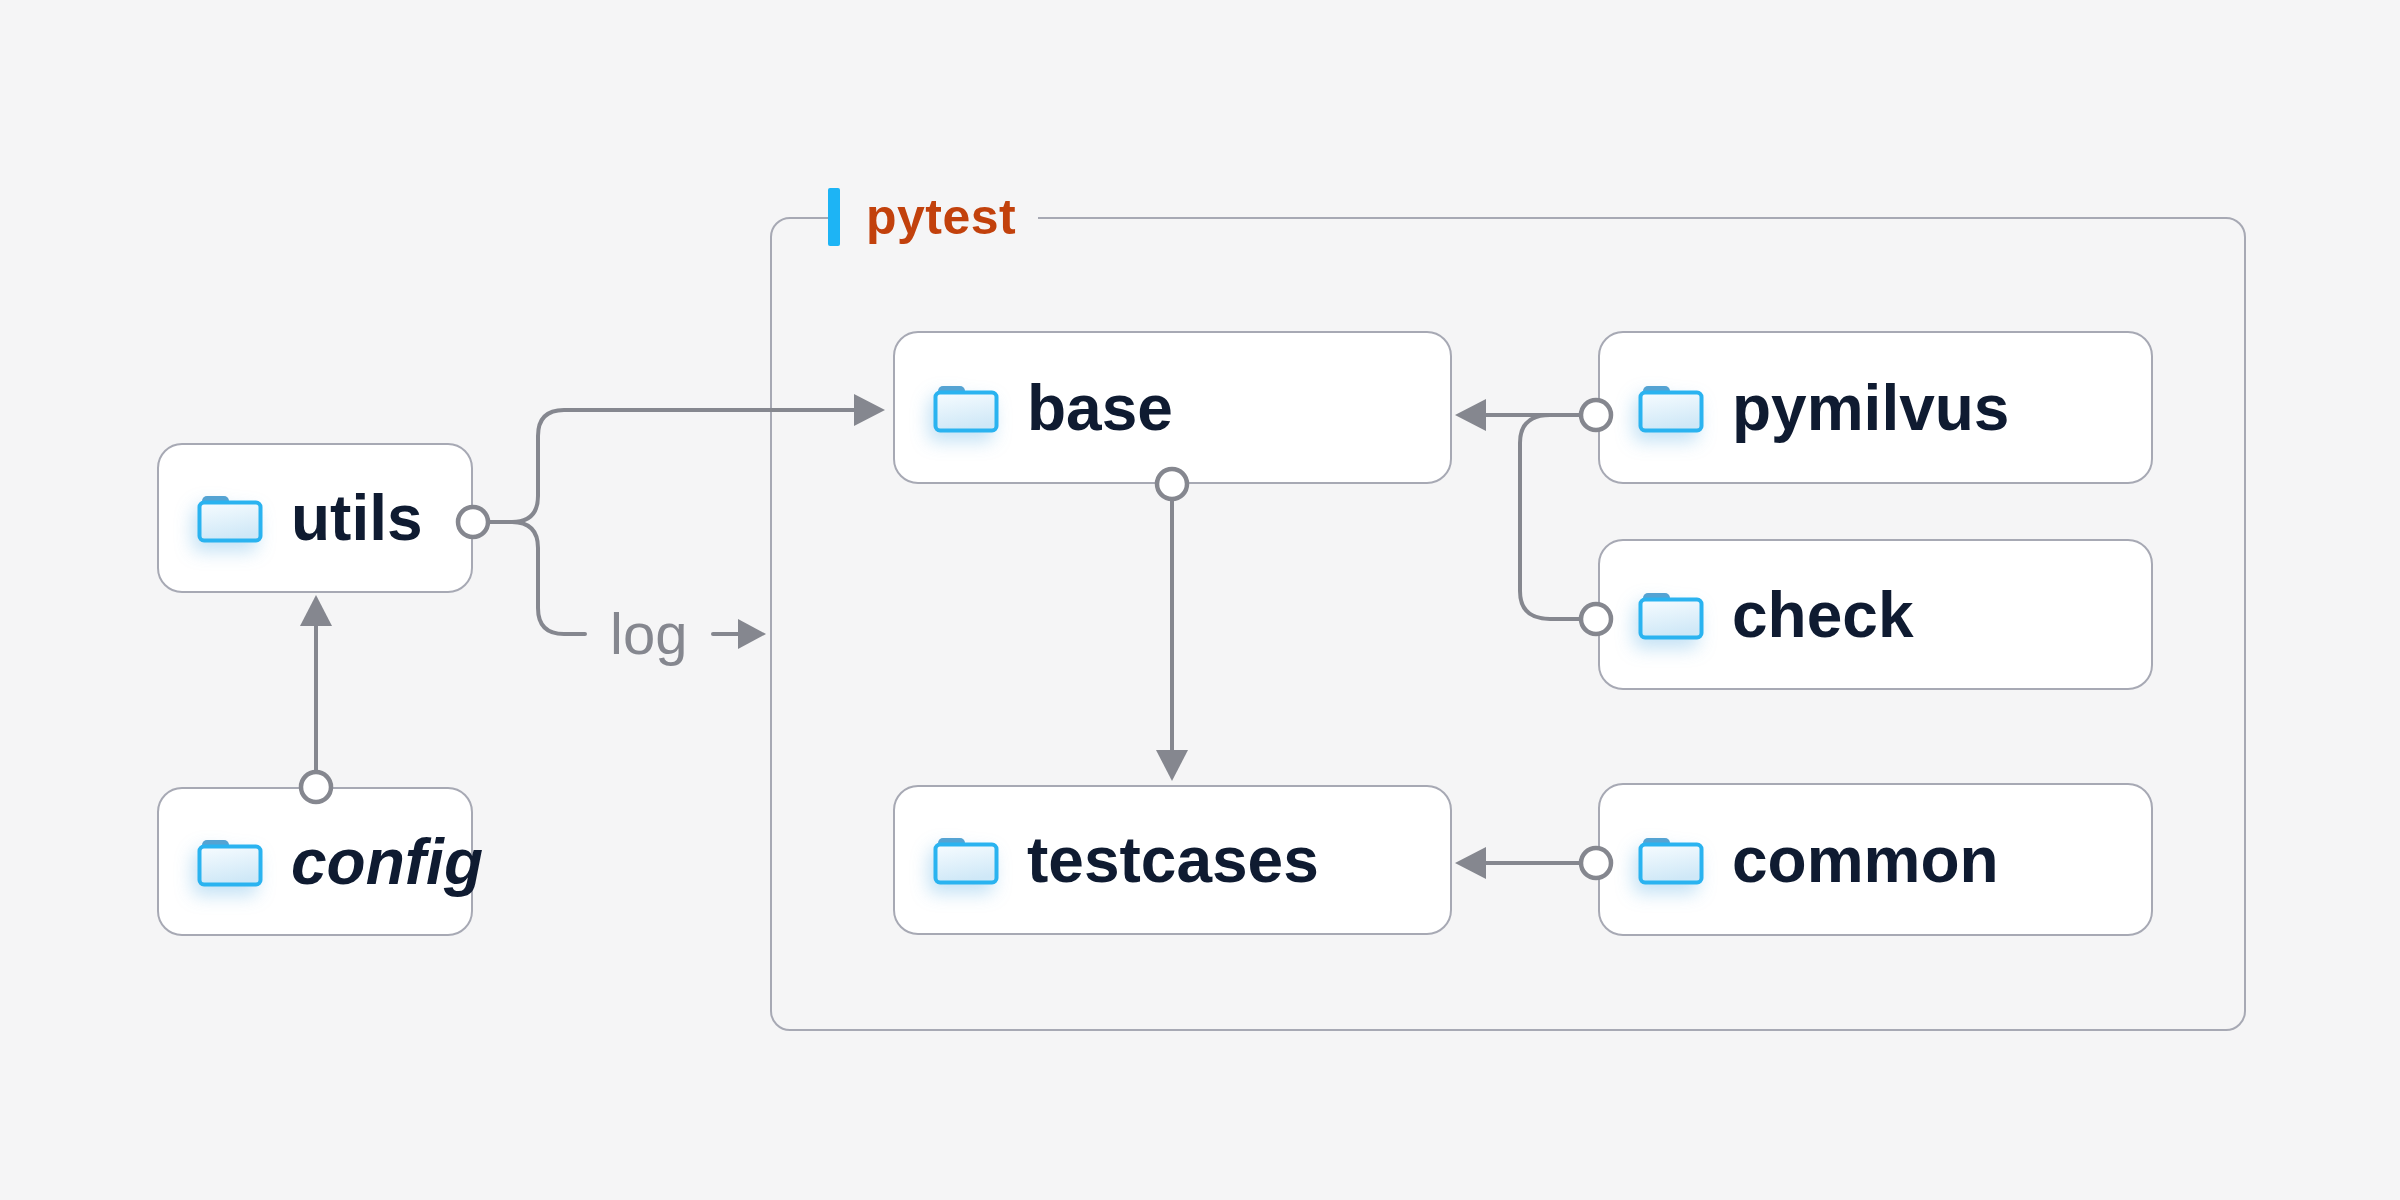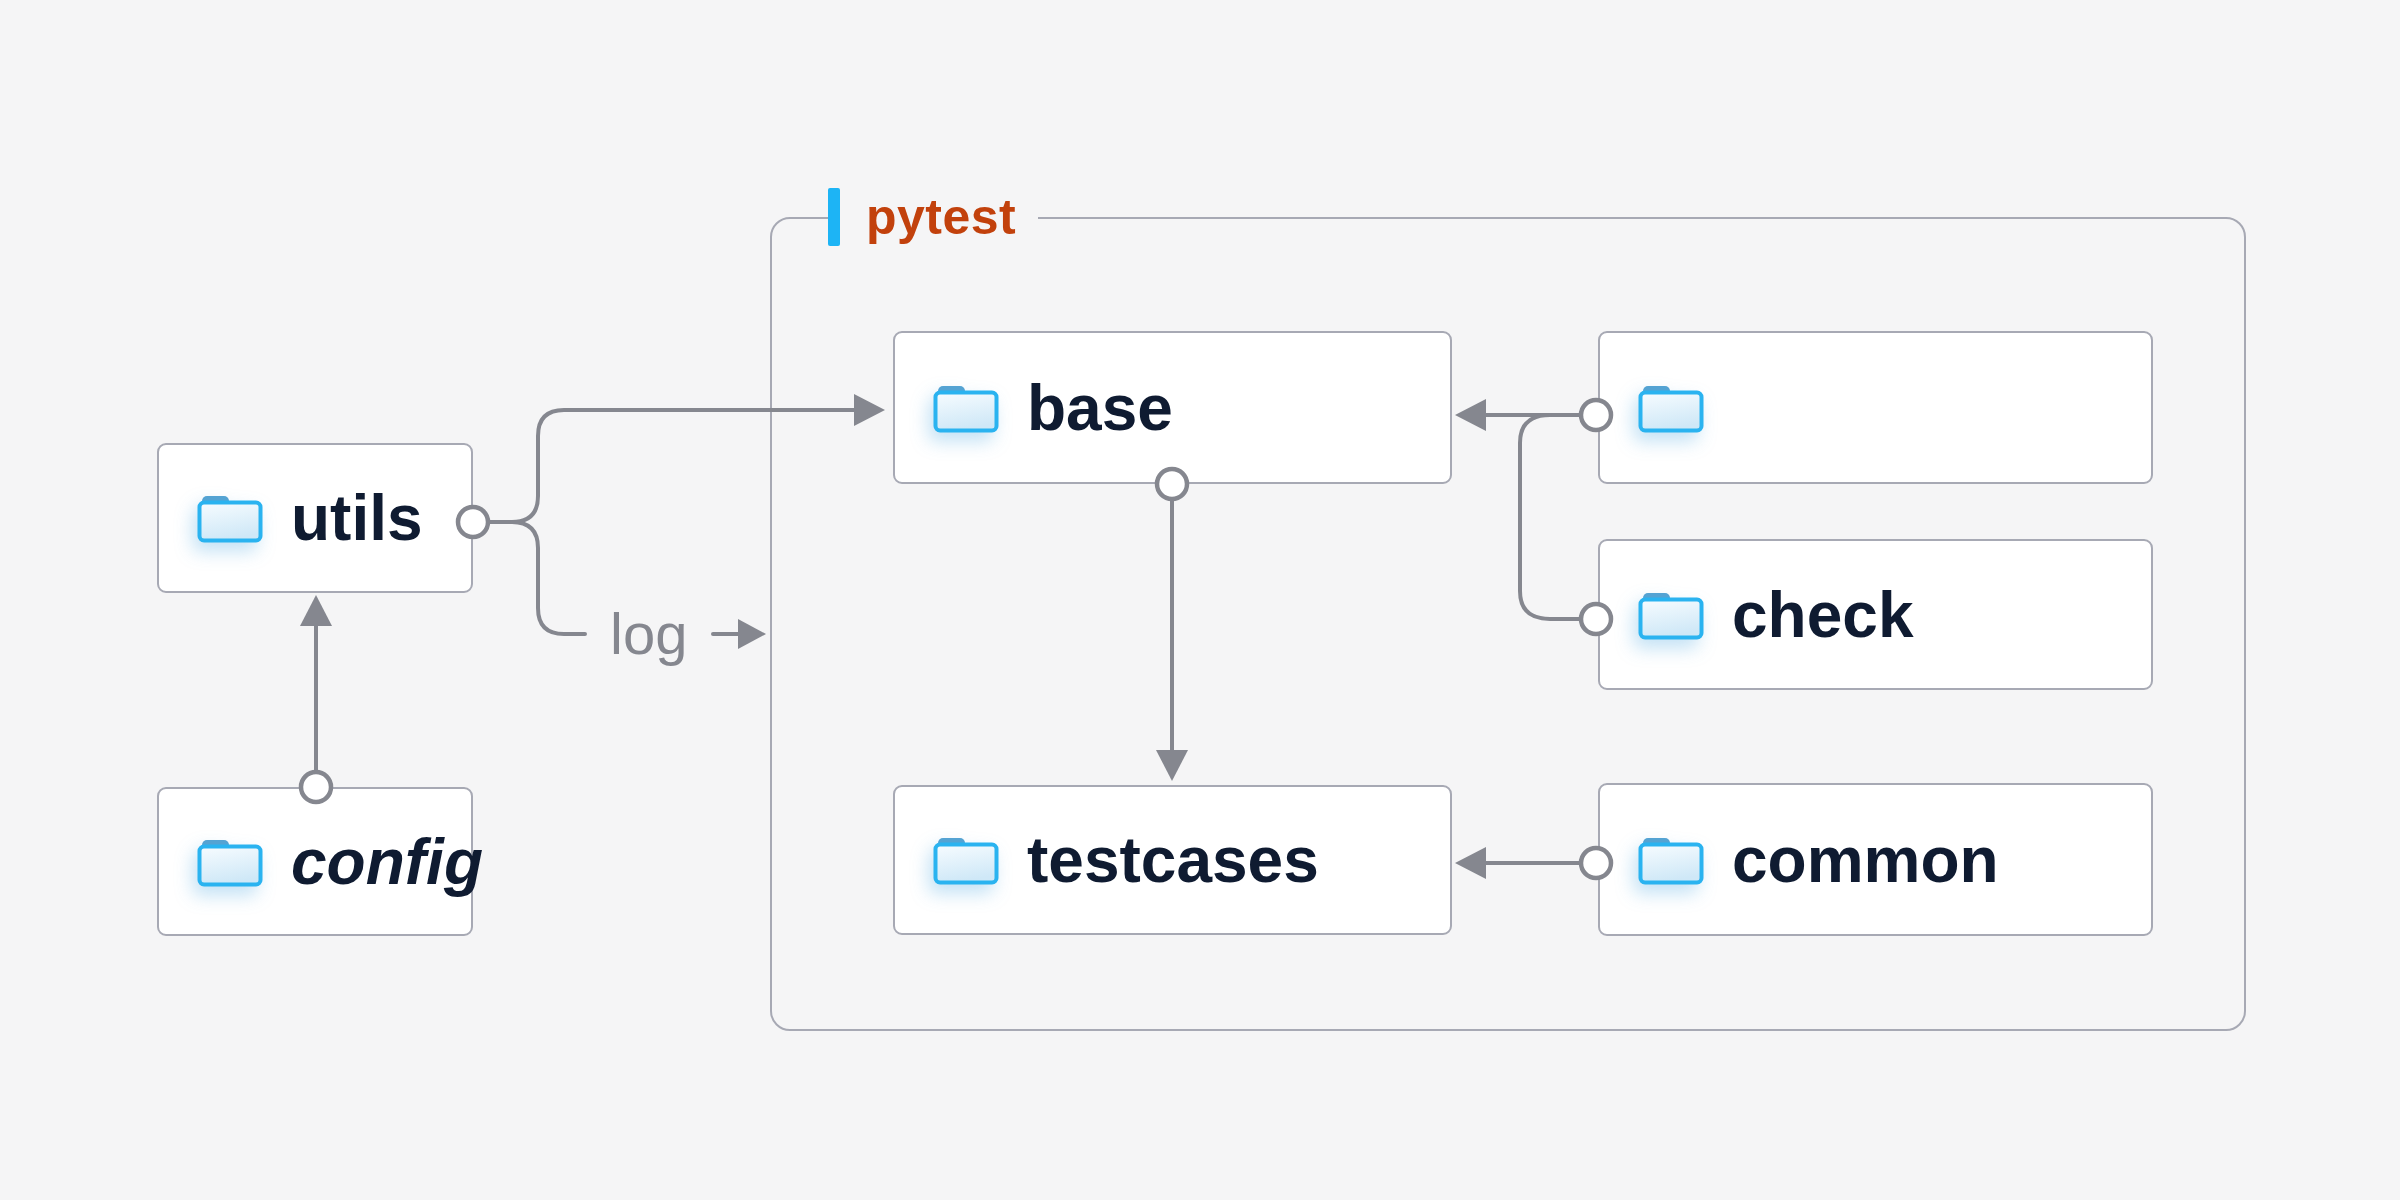--- a/index.html
+++ b/index.html
@@ -39,21 +39,21 @@
   }
   .container-label .label-text{
     font-size:50px;font-weight:700;color:#c2410c;
     line-height:1;letter-spacing:0.5px;
   }
   
   .node{
     position:absolute;
     background:#ffffff;
     border:2px solid #a7a9b4;
-    border-radius:9px;
+    border-radius:25px;
     box-sizing:border-box;
     display:flex;align-items:center;
     z-index:2;
   }
   .node .label{
     font-size:64px;font-weight:700;color:#0f1b31;
     line-height:1;letter-spacing:0;
   }
   .folder-wrap{
     margin:0 28px 0 38px;
@@ -183,20 +183,21 @@
     <span class="label">testcases</span>
   </div>
 
   <div class="node node-pymilvus">
     <span class="folder-wrap">
       <svg viewBox="0 0 66 50" width="66" height="50">
         <path d="M5,16 V8 a5,5 0 0 1 5,-5 h17 a5,5 0 0 1 5,5 v8 z" fill="#54a3d3"></path>
         <rect x="2.5" y="9.5" width="61" height="38" rx="4.5" fill="url(#folderFill)" stroke="#2ab3f0" stroke-width="4"></rect>
       </svg>
     </span>
+    <span class="label">pymilvus</span>
   </div>
 
   <div class="node node-check">
     <span class="folder-wrap">
       <svg viewBox="0 0 66 50" width="66" height="50">
         <path d="M5,16 V8 a5,5 0 0 1 5,-5 h17 a5,5 0 0 1 5,5 v8 z" fill="#54a3d3"></path>
         <rect x="2.5" y="9.5" width="61" height="38" rx="4.5" fill="url(#folderFill)" stroke="#2ab3f0" stroke-width="4"></rect>
       </svg>
     </span>
     <span class="label">check</span>

